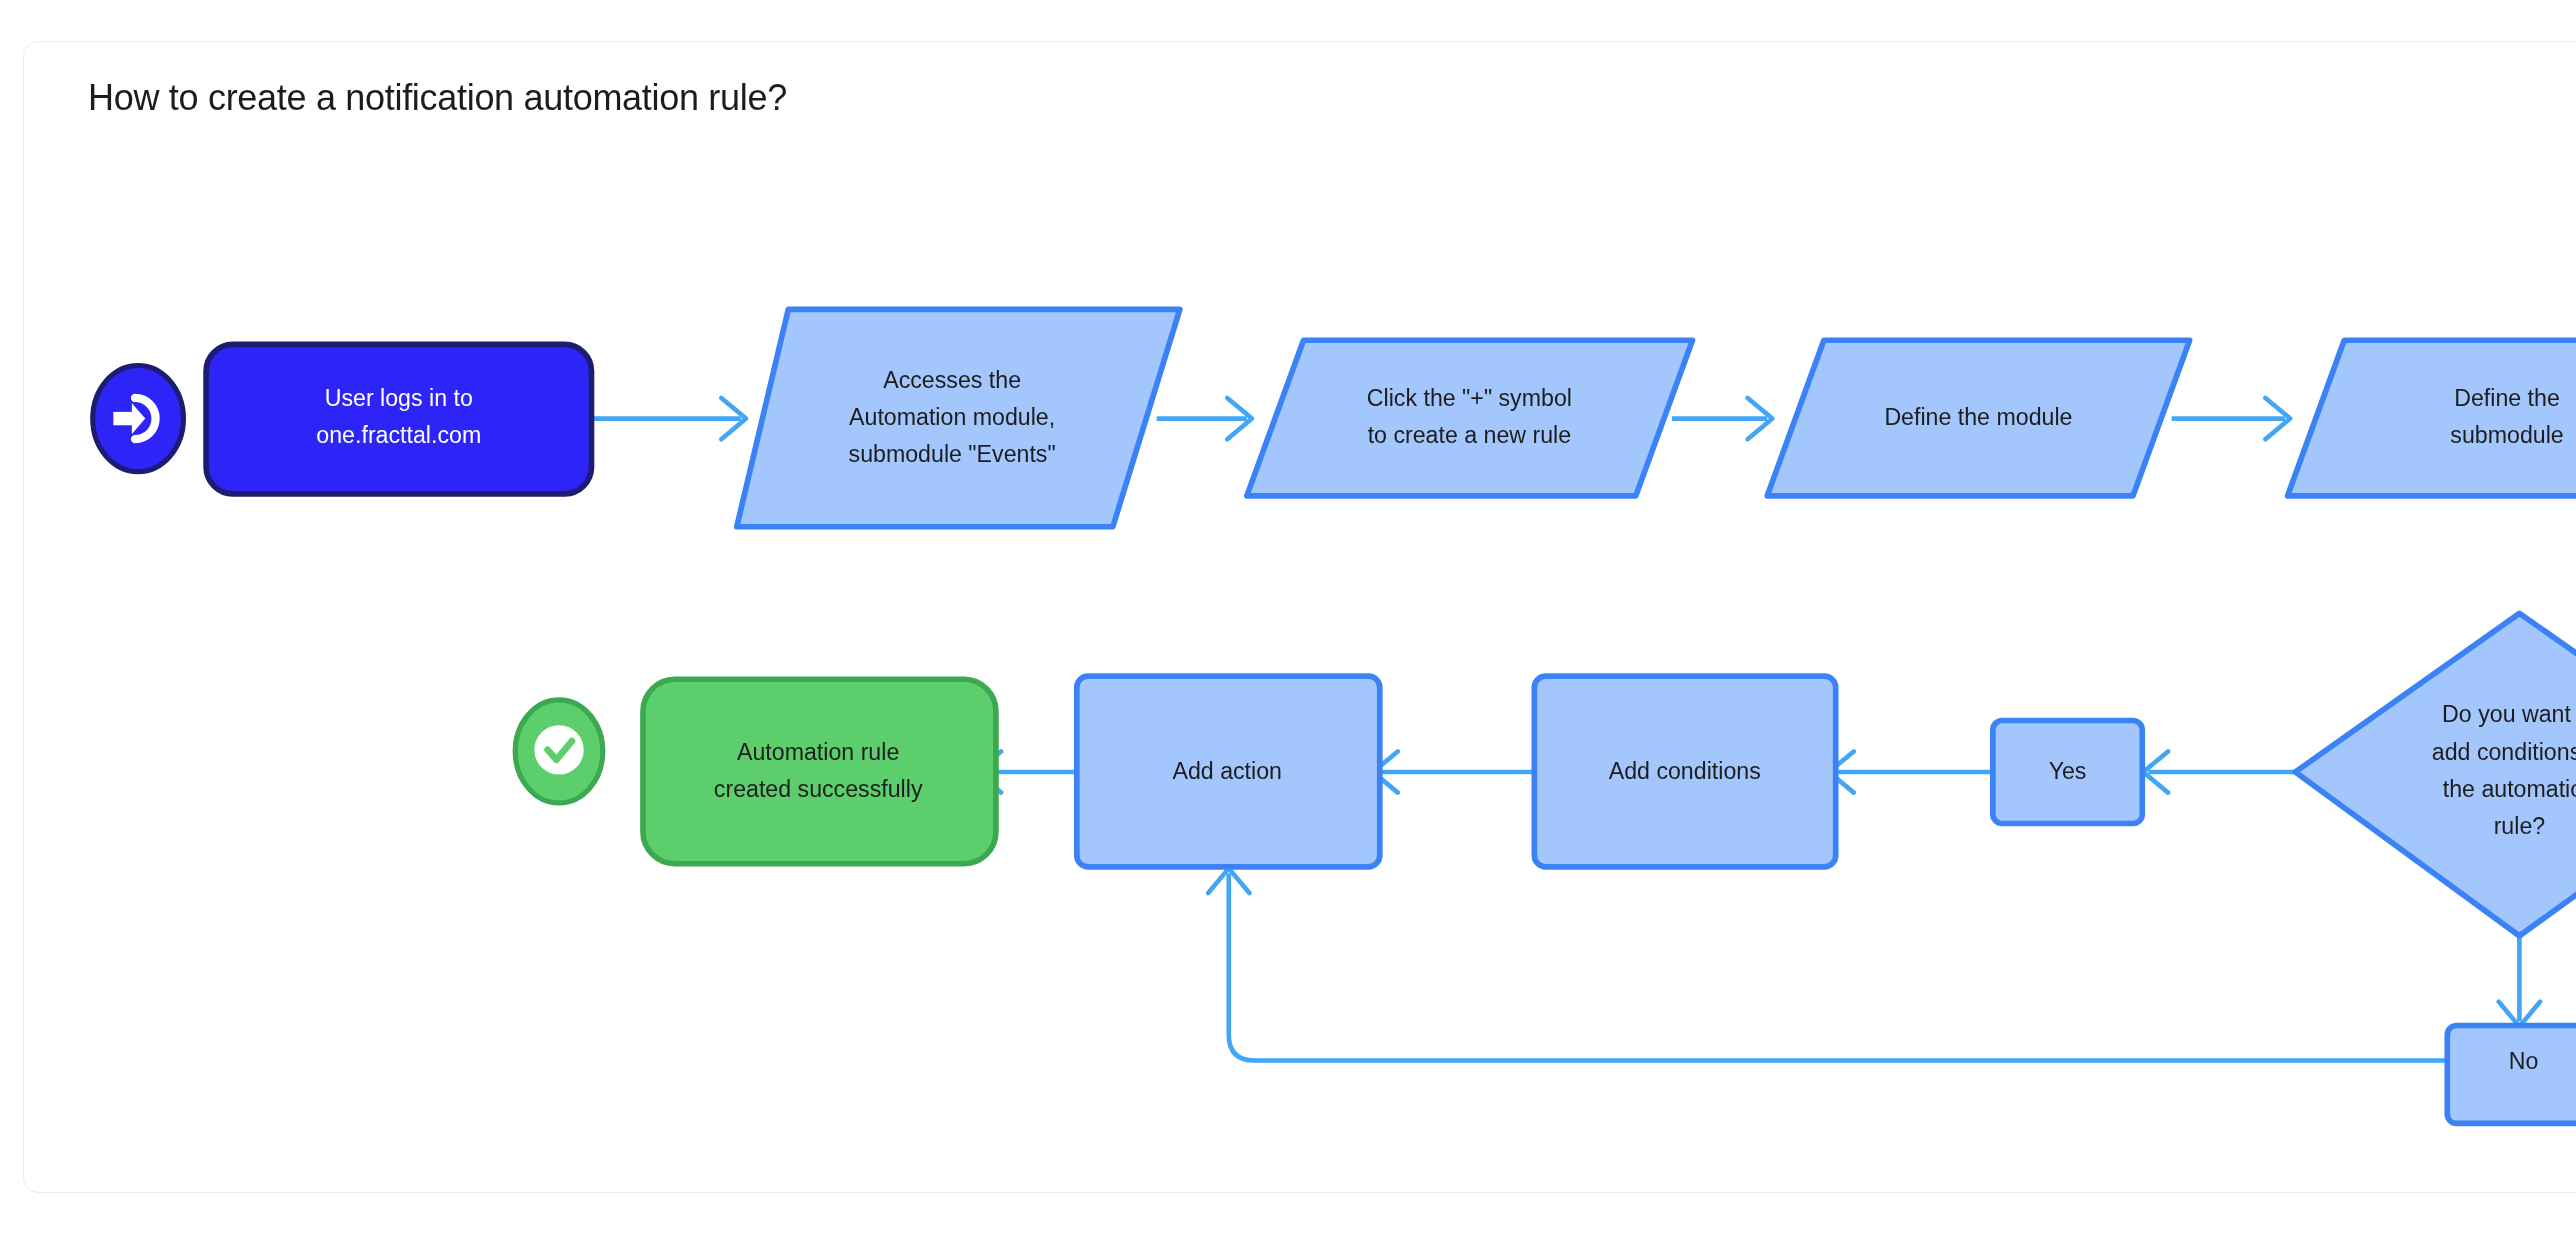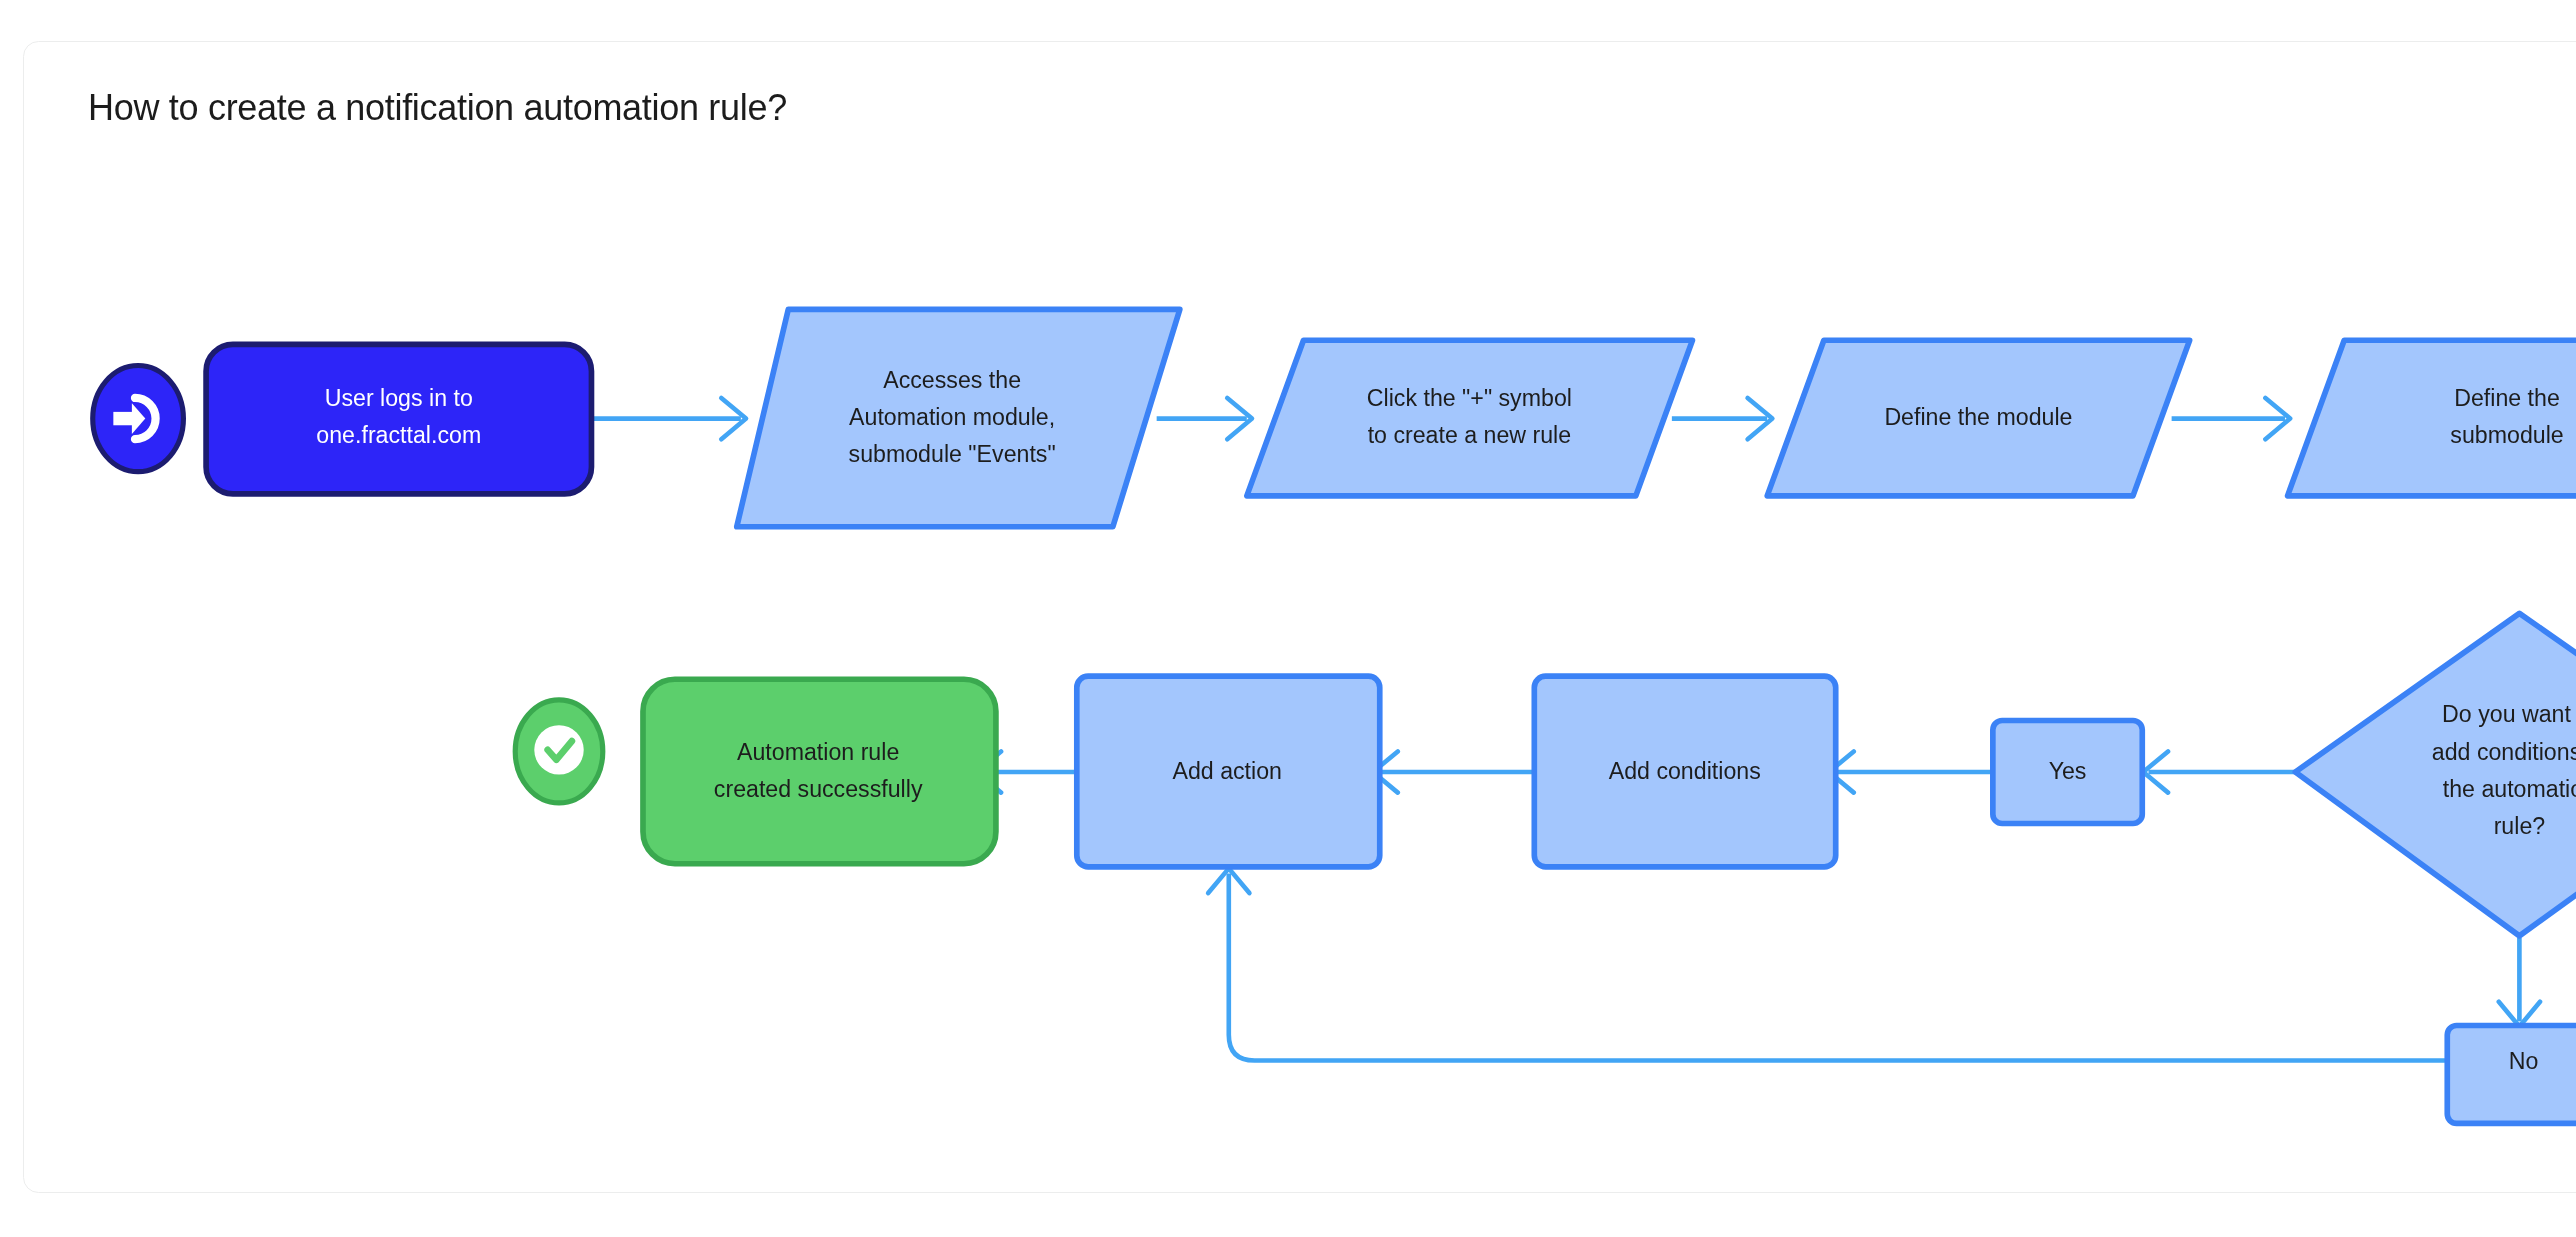--- a/index.html
+++ b/index.html
@@ -26,21 +26,21 @@
     width: 3386px;
     height: 1152px;
     background: #ffffff;
     border: 1.5px solid #eceded;
     border-radius: 15.5px;
     box-sizing: border-box;
   }
   .page-title {
     position: absolute;
     left: 88px;
-    top: 87px;
+    top: 77px;
     font-size: 36px;
     font-weight: 400;
     color: #1c1c1c;
     letter-spacing: -0.3px;
     white-space: nowrap;
   }
   svg.flow {
     position: absolute;
     left: 0;
     top: 0;

